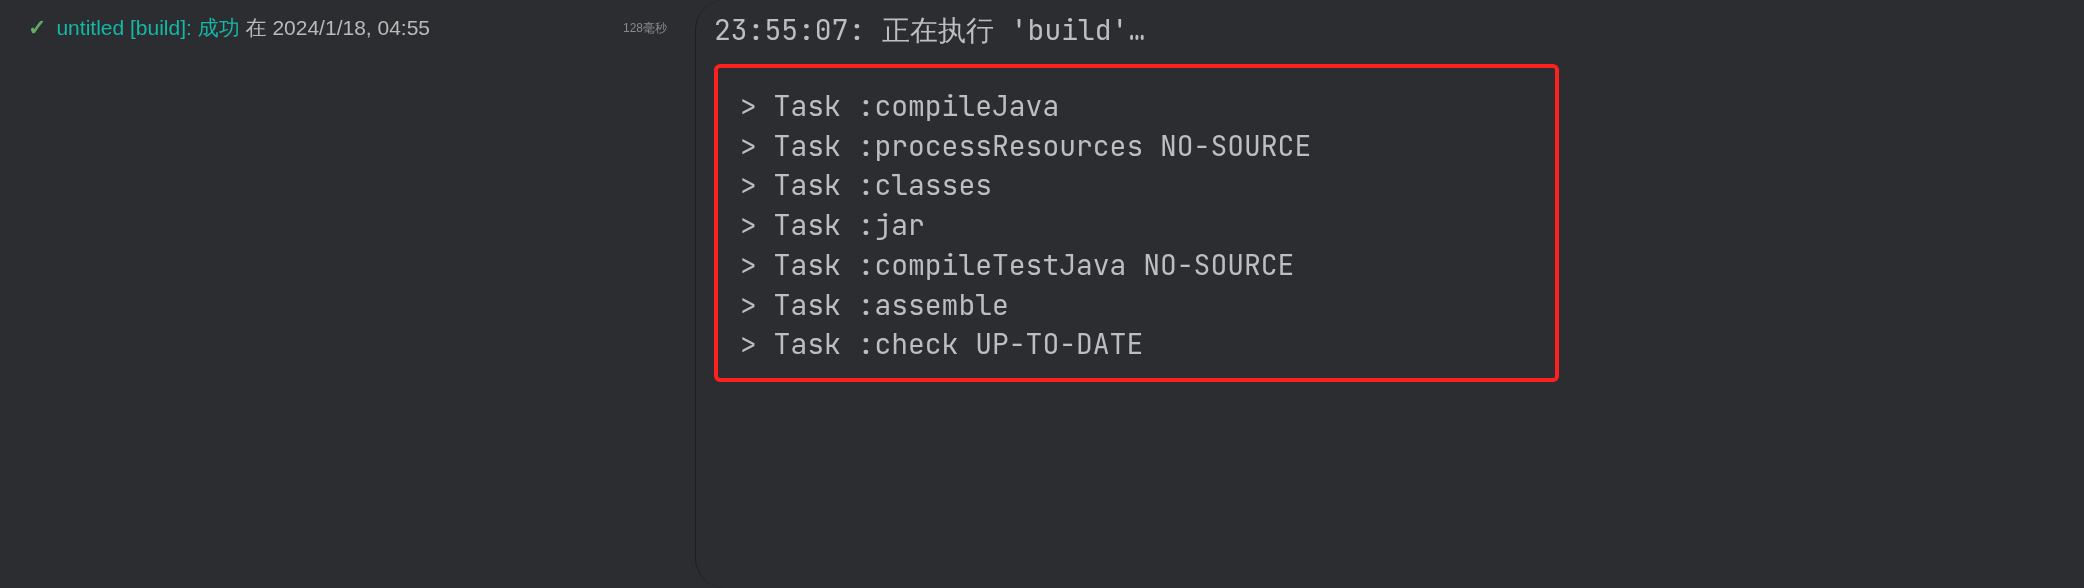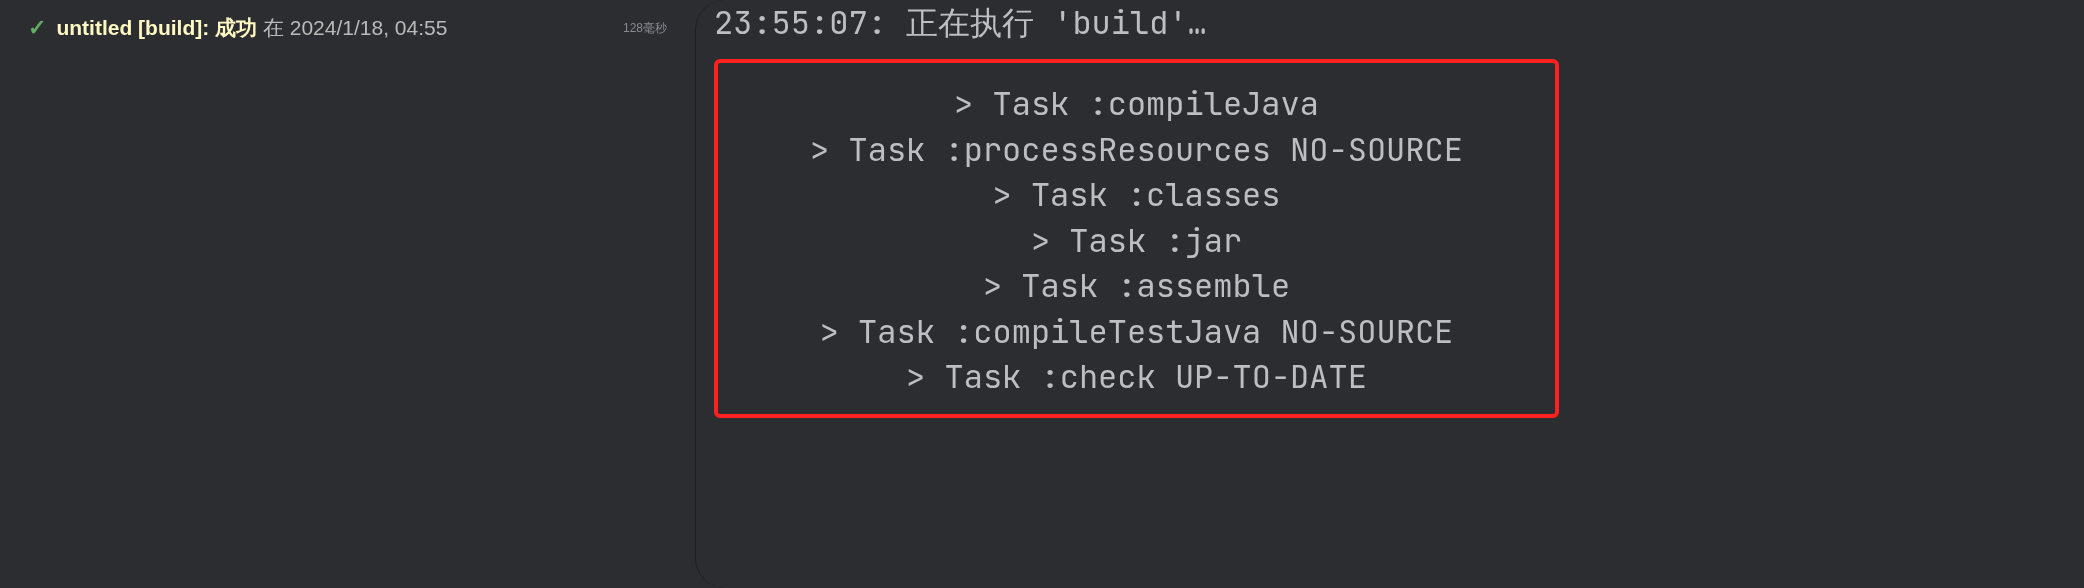--- a/index.html
+++ b/index.html
@@ -32,52 +32,51 @@
       display: flex;
       align-items: center;
       gap: 10px;
     }
     .check-icon {
       color: #5fad65;
       font-weight: bold;
       font-size: 22px;
     }
     .build-title {
-      color: #fef9c3;
-      font-weight: 700;
+      color: #14b8a6;
+      font-weight: 400;
     }
     .build-status {
       color: #bababa;
       font-weight: 400;
     }
     .build-duration {
       color: #868a91;
       font-size: 12px;
     }
     .right-panel {
       flex: 1;
-      padding: 0px 18px 10px 18px;
+      padding: 10px 18px 10px 18px;
       font-family: "JetBrains Mono", "Menlo", "Consolas", monospace;
-      font-size: 32px;
+      font-size: 28px;
       line-height: 1.42;
       color: #bcbec4;
       border-left: 1px solid #1e1f22;
       overflow: hidden;
       border-radius: 30px;
     }
     .console-header {
       margin-bottom: 14px;
       white-space: pre;
     }
     .task-block {
       border: 4px solid #ff2020;
       border-radius: 6px;
       padding: 18px 22px 14px 22px;
       max-width: 845px;
-      text-align: center;
     }
     .task-line {
       white-space: pre;
       color: #bcbec4;
     }
   </style>
 </head>
 <body>
 
 <div class="left-panel">
@@ -95,17 +94,17 @@
   </div>
 </div>
 
 <div class="right-panel">
   <div class="console-header">23:55:07: 正在执行 'build'…</div>
   <div class="task-block" id="task-block">
       <div class="task-line">&gt; Task :compileJava</div>
       <div class="task-line">&gt; Task :processResources NO-SOURCE</div>
       <div class="task-line">&gt; Task :classes</div>
       <div class="task-line">&gt; Task :jar</div>
+      <div class="task-line">&gt; Task :compileTestJava NO-SOURCE</div>
       <div class="task-line">&gt; Task :assemble</div>
-      <div class="task-line">&gt; Task :compileTestJava NO-SOURCE</div>
       <div class="task-line">&gt; Task :check UP-TO-DATE</div>
     </div>
 </div>
 
 </body></html>

